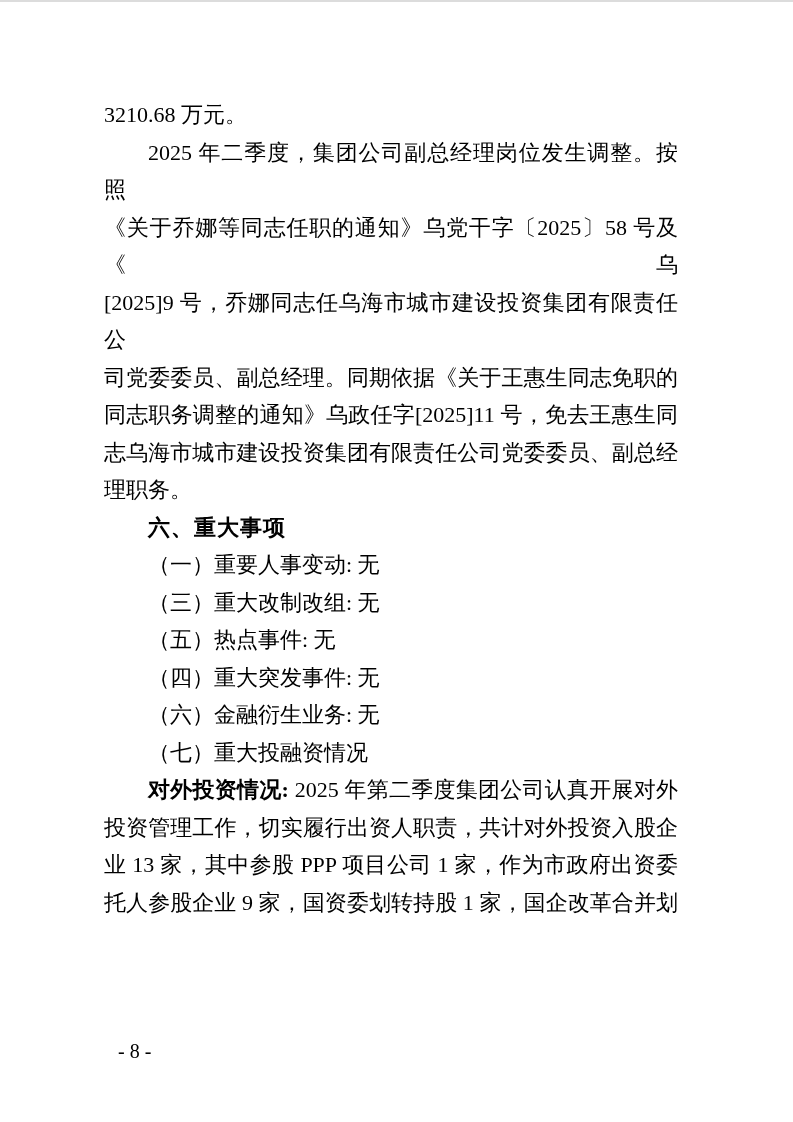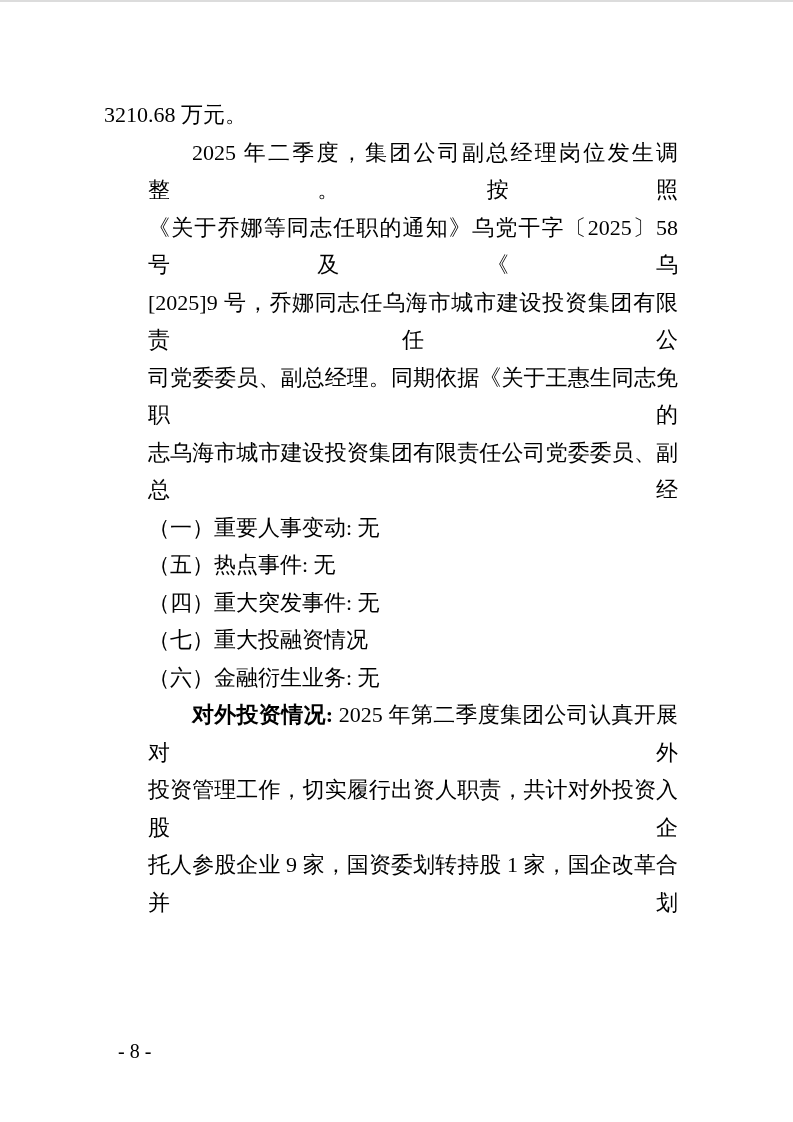--- a/index.html
+++ b/index.html
@@ -31,21 +31,20 @@
   .block {
     font-size: 22px;
     line-height: 37.5px;
     margin: 0;
   }
   .line { min-height: 37.5px; }
   .jline {
     text-align: justify;
     text-align-last: justify;
     text-justify: inter-character;
-    margin-left: 44px;
   }
   .tail {
     text-align: left;
     text-align-last: left;
   }
   .indent { text-indent: 2em; }
   .heading {
     font-family: "Liberation Sans", "DejaVu Sans", sans-serif;
     font-weight: 700;
     text-indent: 2em;
@@ -74,28 +73,33 @@
 <main class="content">
   <div id="doc-body">
       <div class="block paragraph">
         <div class="line tail">3210.68 万元。</div>
       </div>
       <div class="block paragraph">
         <div class="line jline indent">2025 年二季度，集团公司副总经理岗位发生调整。按照</div>
         <div class="line jline">《关于乔娜等同志任职的通知》乌党干字〔2025〕58 号及《乌</div>
         <div class="line jline">[2025]9 号，乔娜同志任乌海市城市建设投资集团有限责任公</div>
         <div class="line jline">司党委委员、副总经理。同期依据《关于王惠生同志免职的</div>
+        <div class="line jline">同志职务调整的通知》乌政任字[2025]11 号，免去王惠生同</div>
         <div class="line jline">志乌海市城市建设投资集团有限责任公司党委委员、副总经</div>
+        <div class="line tail">理职务。</div>
       </div>
+      <div class="block heading">六、重大事项</div>
       <div class="block list-item">（一）重要人事变动: 无</div>
+      <div class="block list-item">（三）重大改制改组: 无</div>
       <div class="block list-item">（五）热点事件: 无</div>
       <div class="block list-item">（四）重大突发事件: 无</div>
+      <div class="block list-item">（六）金融衍生业务: 无</div>
       <div class="block list-item">（七）重大投融资情况</div>
-      <div class="block list-item">（六）金融衍生业务: 无</div>
       <div class="block paragraph">
         <div class="line jline indent"><span class="lead-bold">对外投资情况:</span> 2025 年第二季度集团公司认真开展对外</div>
         <div class="line jline">投资管理工作，切实履行出资人职责，共计对外投资入股企</div>
+        <div class="line jline">业 13 家，其中参股 PPP 项目公司 1 家，作为市政府出资委</div>
         <div class="line jline">托人参股企业 9 家，国资委划转持股 1 家，国企改革合并划</div>
       </div>
     </div>
 </main>
 
 <div class="pageno">- 8 -</div>
 
 </body></html>

